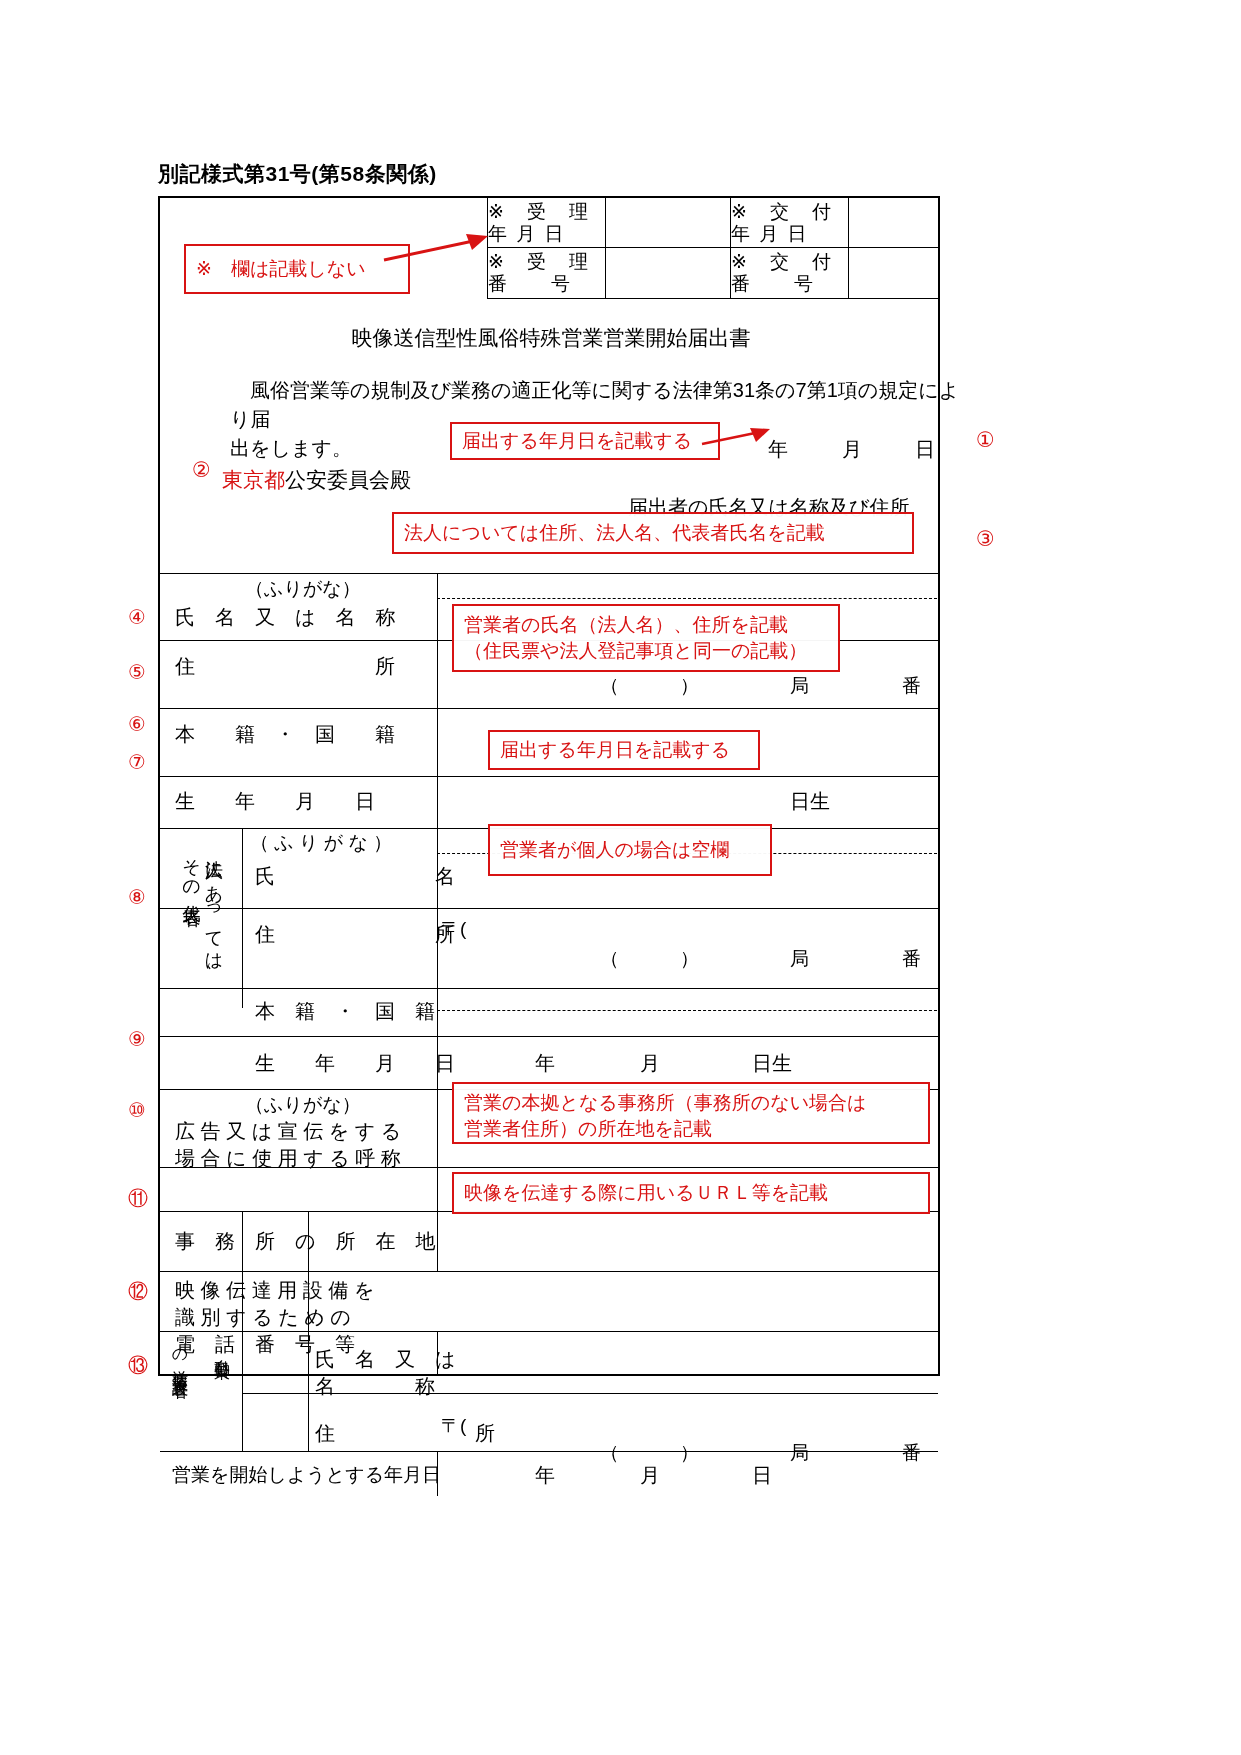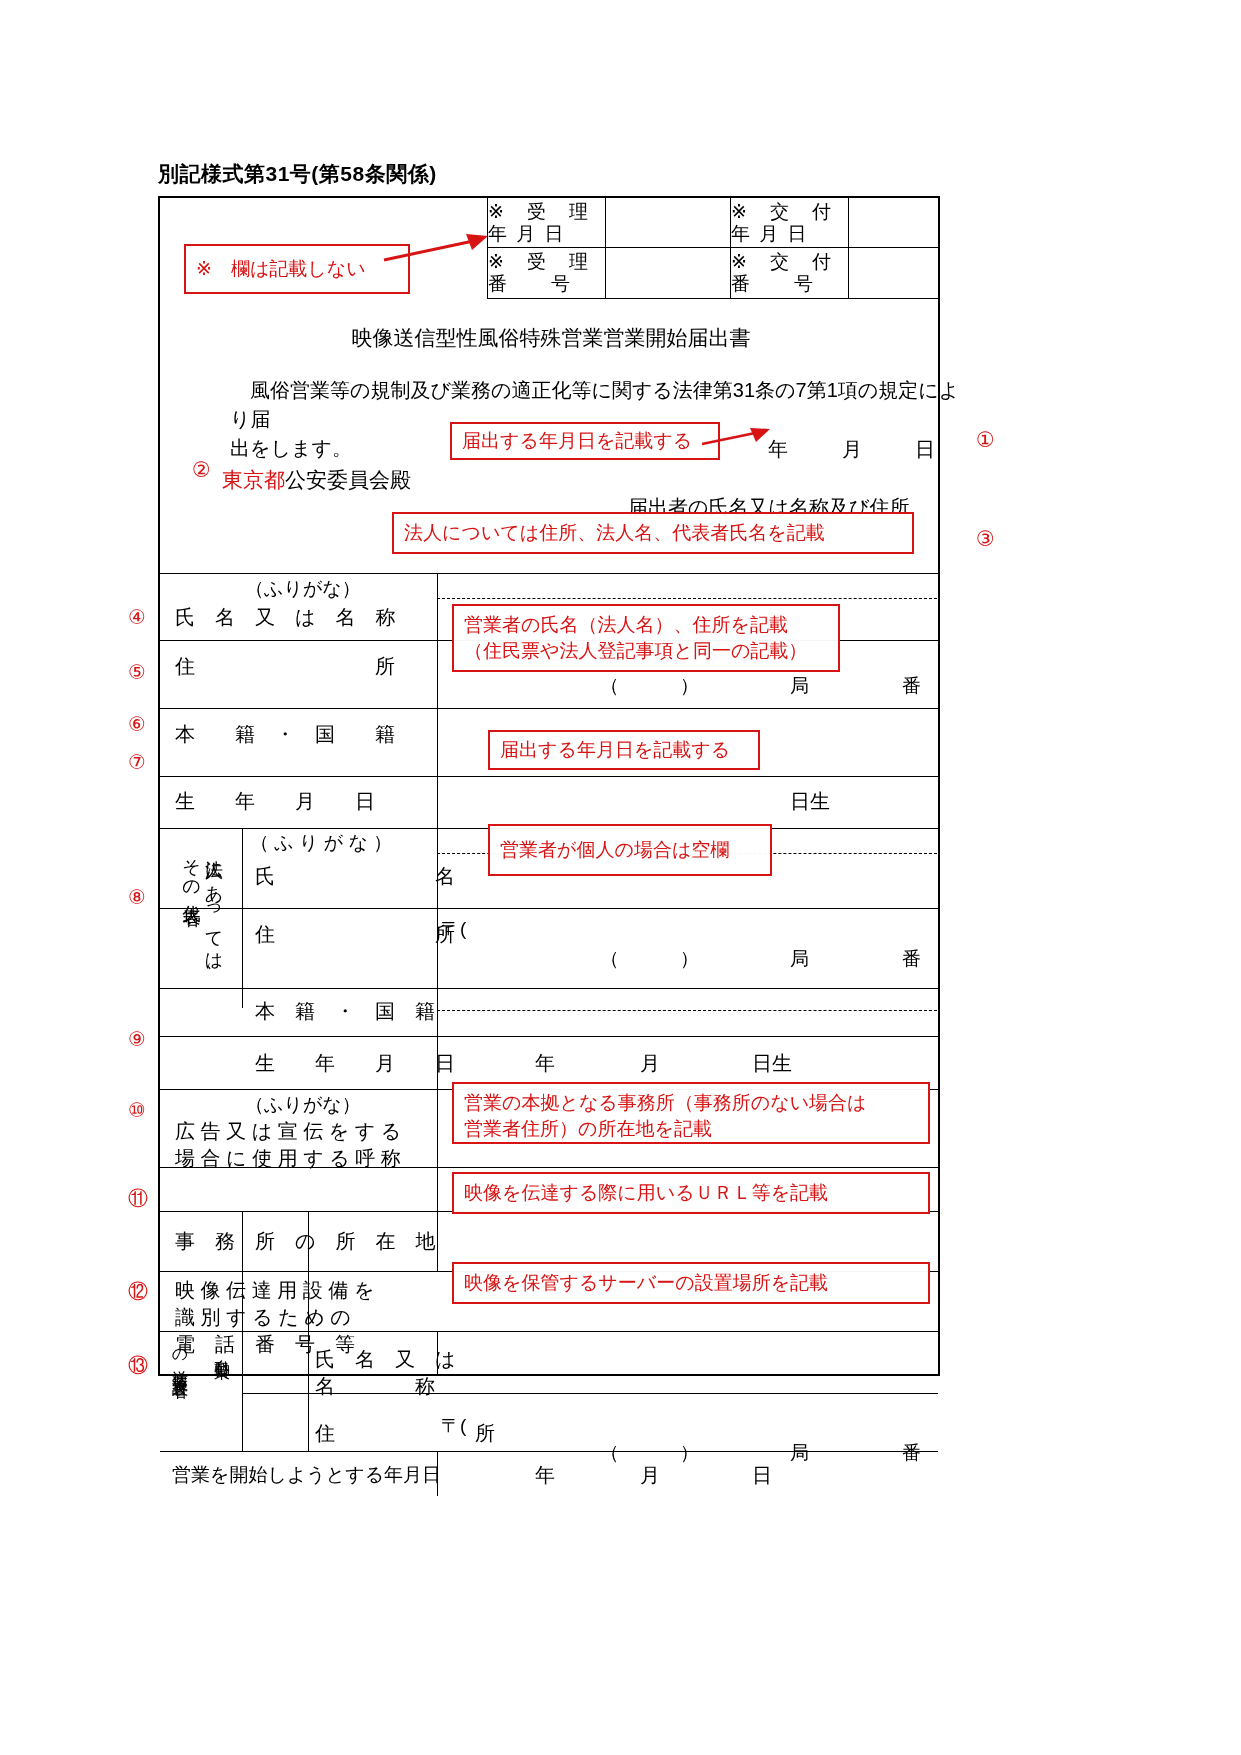--- a/index.html
+++ b/index.html
@@ -202,23 +202,20 @@
 
   <div class="rbox" style="left:452px;top:1082px;width:478px;height:62px;">
     <div>営業の本拠となる事務所（事務所のない場合は</div>
     <div>営業者住所）の所在地を記載</div>
   </div>
 
   <div class="rbox" style="left:452px;top:1172px;width:478px;height:42px;display:flex;align-items:center;">
     <span>映像を伝達する際に用いるＵＲＬ等を記載</span>
   </div>
 
-  <div class="rbox" style="left:452px;top:1262px;width:478px;height:42px;display:flex;align-items:center;">
-    <span>映像を保管するサーバーの設置場所を記載</span>
-  </div>
 
   <div class="num-left" style="left:128px;top:605px;">④</div>
   <div class="num-left" style="left:128px;top:660px;">⑤</div>
   <div class="num-left" style="left:128px;top:712px;">⑥</div>
   <div class="num-left" style="left:128px;top:750px;">⑦</div>
   <div class="num-left" style="left:128px;top:885px;">⑧</div>
   <div class="num-left" style="left:128px;top:1027px;">⑨</div>
   <div class="num-left" style="left:128px;top:1098px;">⑩</div>
   <div class="num-left" style="left:128px;top:1185px;">⑪</div>
   <div class="num-left" style="left:128px;top:1278px;">⑫</div>

